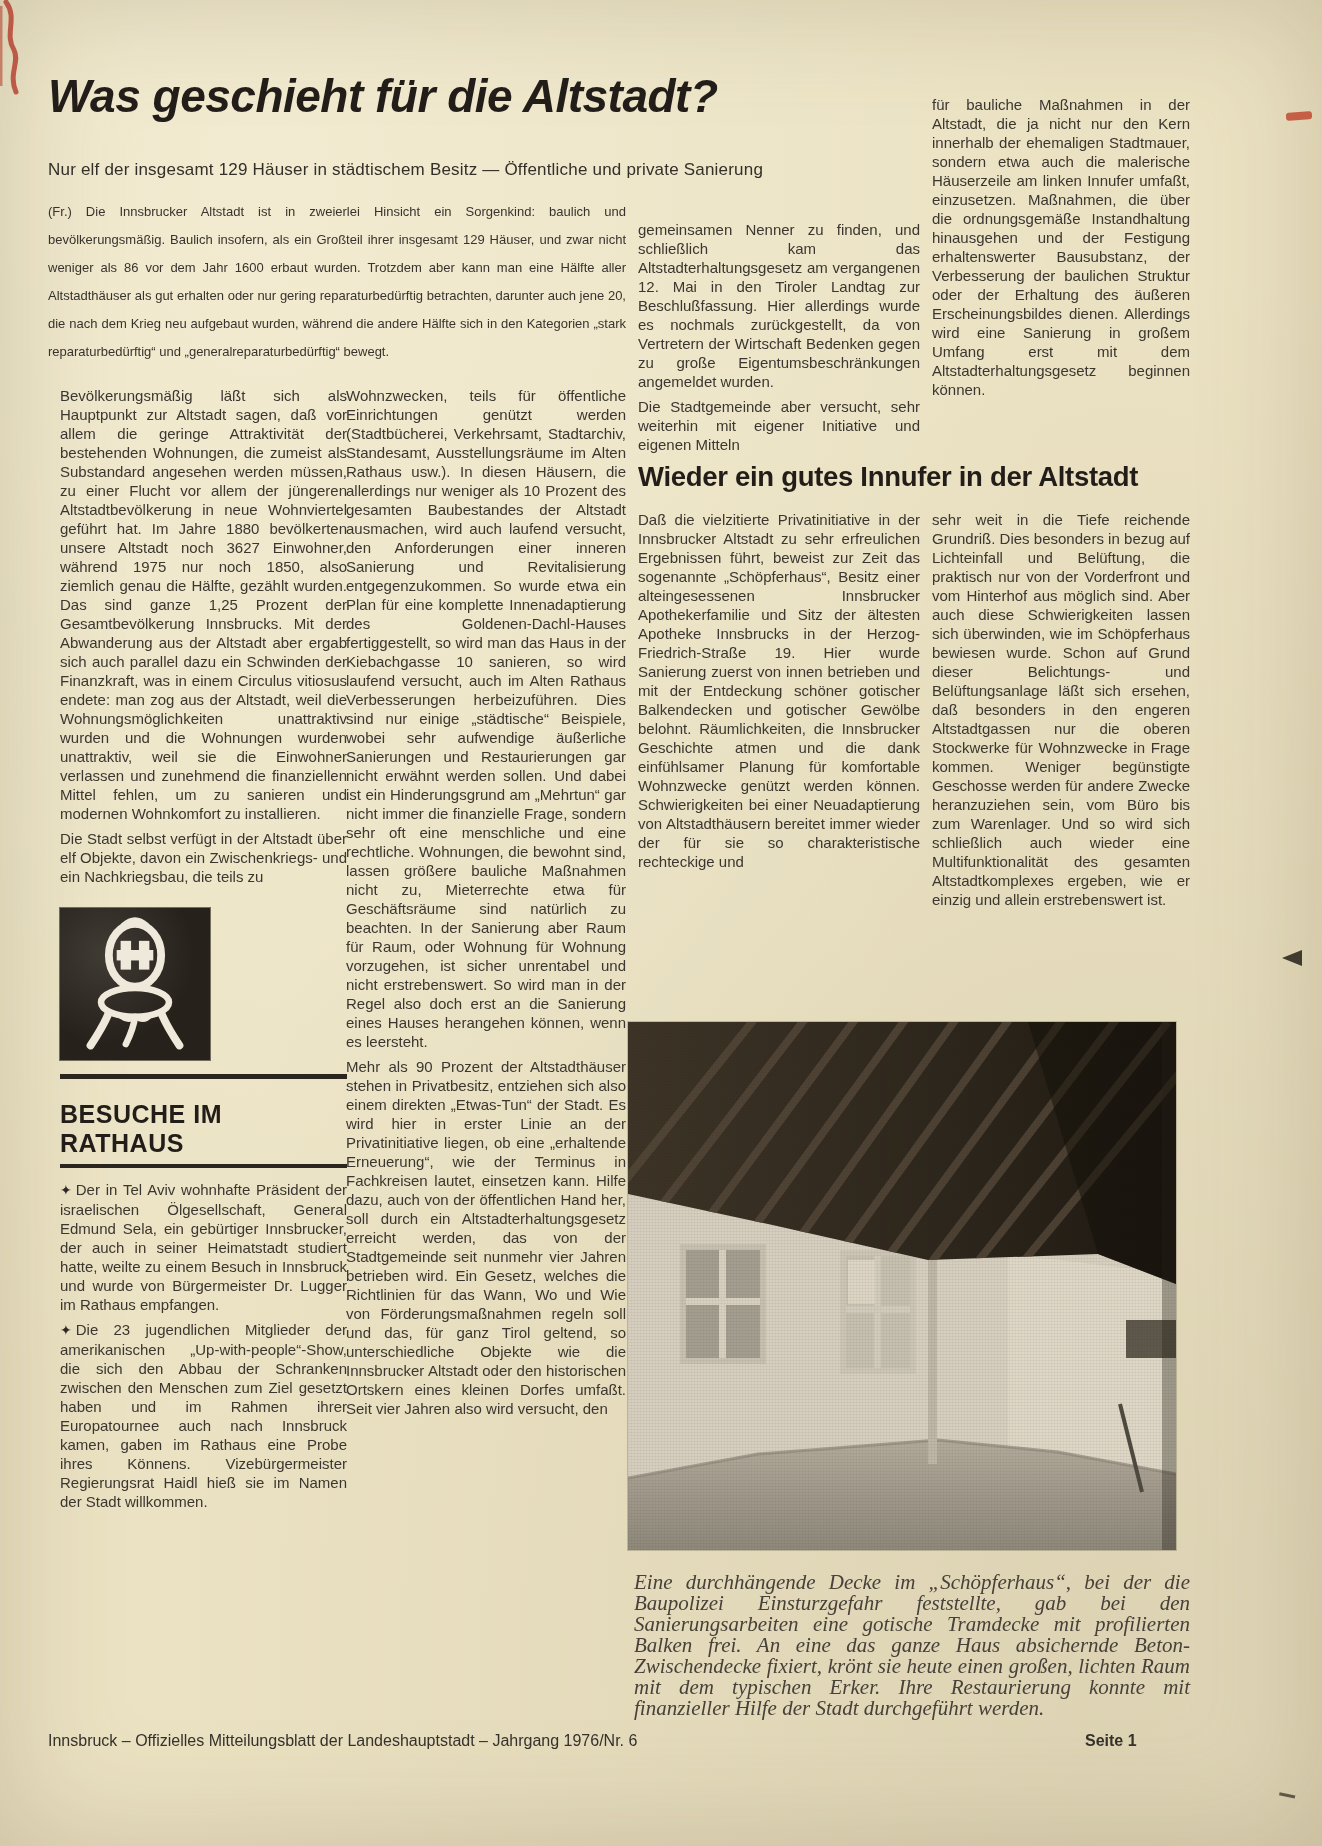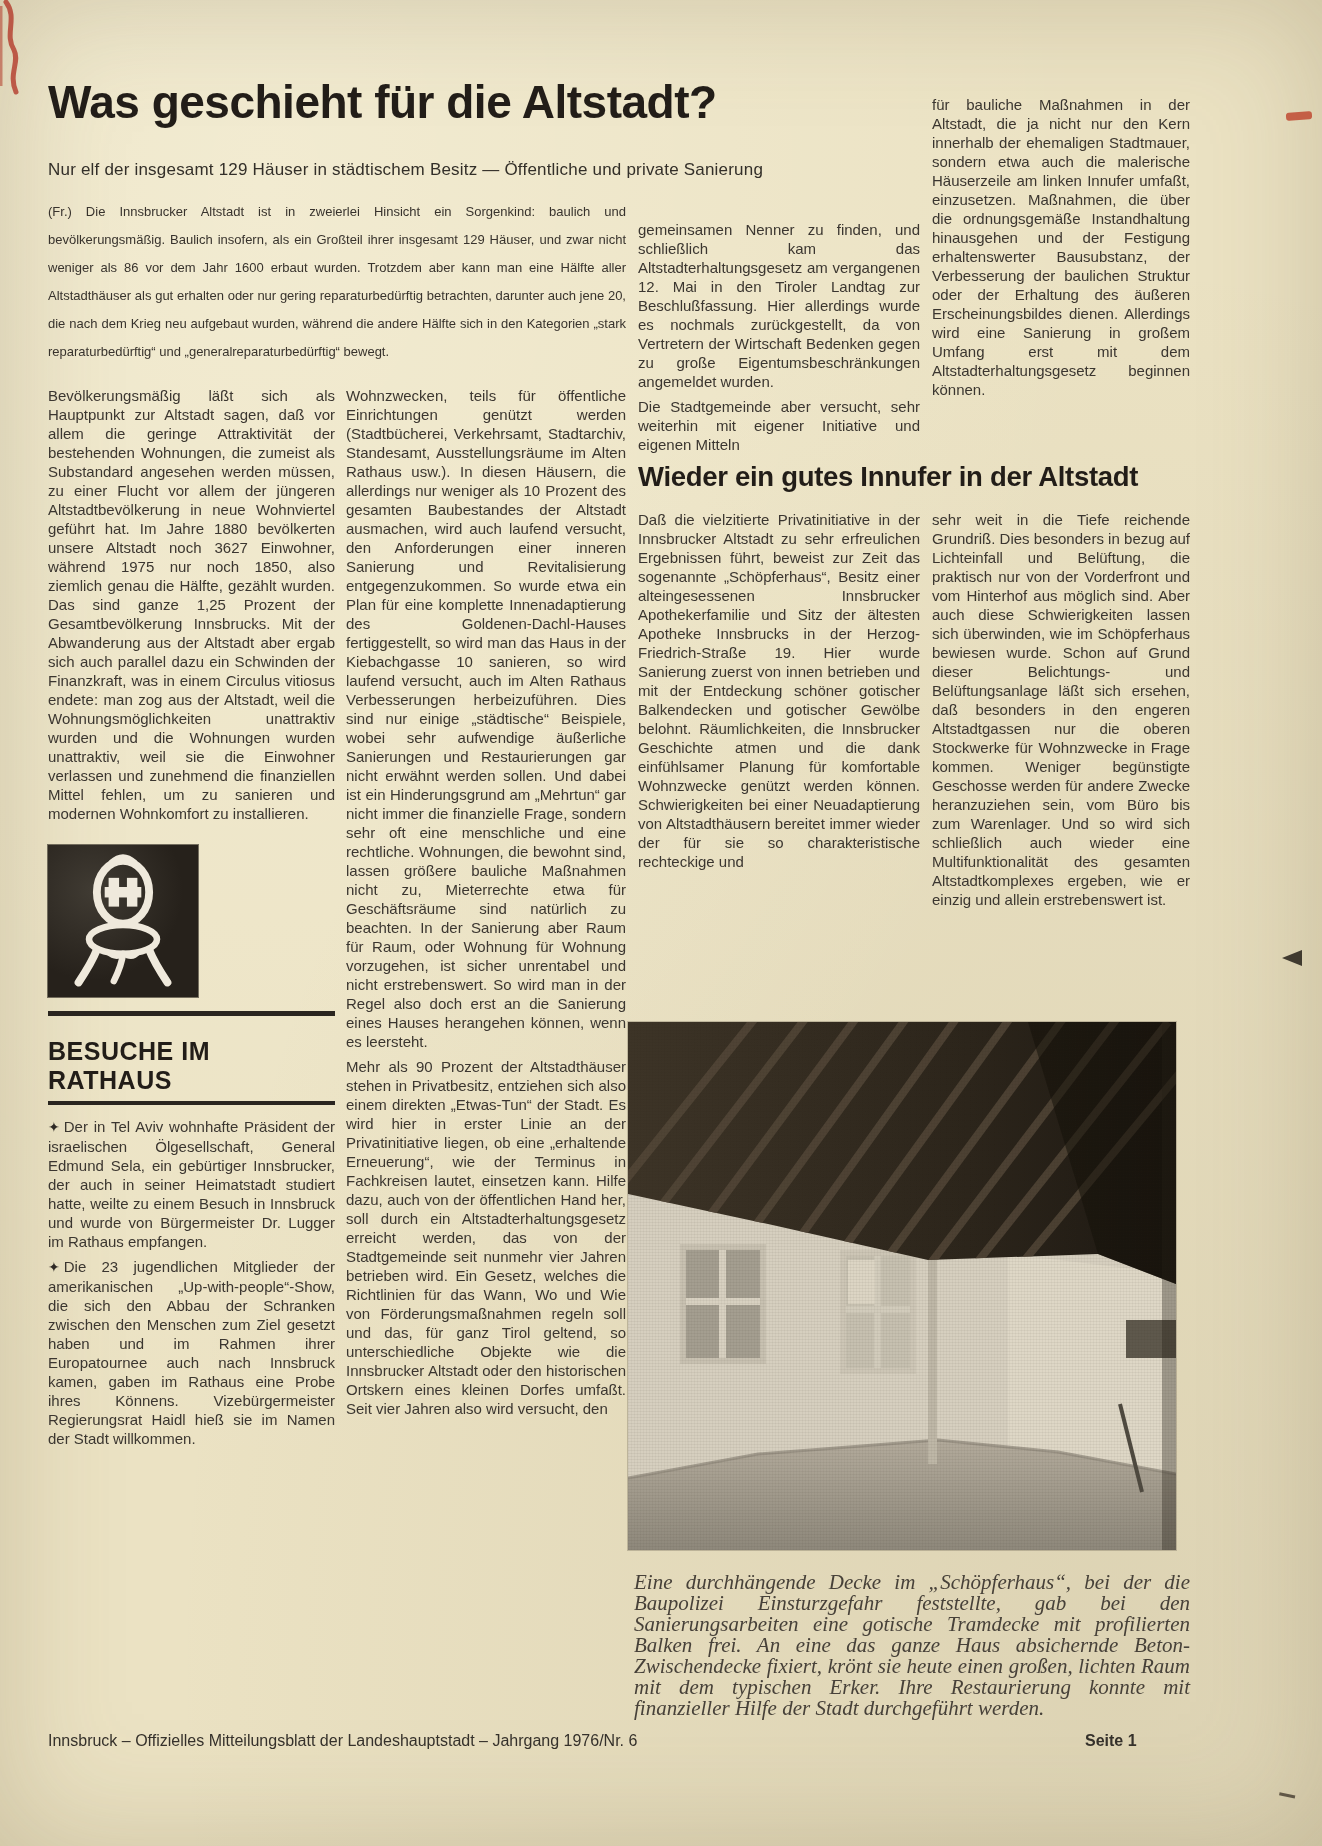--- a/index.html
+++ b/index.html
@@ -83,36 +83,37 @@
 <div class="page">
 
   <svg class="abs" style="left:0;top:0;" width="42" height="95" viewBox="0 0 42 95">
     <path d="M6,2 C 18,18 4,34 14,50 C 20,62 8,74 16,92" fill="none" stroke="#b33a2a" stroke-width="5" stroke-linecap="round" opacity=".8"></path>
     <path d="M1,6 L1,86" stroke="#b33a2a" stroke-width="3" opacity=".55"></path>
   </svg>
   <div class="abs mark-red-dash" style="left:1286px;top:112px;"></div>
   <div class="abs mark-arrow" style="left:1282px;top:950px;"></div>
   <div class="abs mark-check" style="left:1280px;top:1786px;"></div>
 
-  <div class="abs headline" style="left:48px;top:78px;width:900px;">Was geschieht für die Altstadt?</div>
+  <div class="abs headline" style="left:48px;top:72px;width:900px;font-style:italic;">Was geschieht für die Altstadt?</div>
   <div class="abs subtitle" style="left:48px;top:160px;width:880px;">Nur elf der insgesamt 129 Häuser in städtischem Besitz — Öffentliche und private Sanierung</div>
 
   <div class="abs lead" style="left:48px;top:198px;width:578px;">(Fr.) Die Innsbrucker Altstadt ist in zweierlei Hinsicht ein Sorgenkind: baulich und bevölkerungsmäßig. Baulich insofern, als ein Großteil ihrer insgesamt 129 Häuser, und zwar nicht weniger als 86 vor dem Jahr 1600 erbaut wurden. Trotzdem aber kann man eine Hälfte aller Altstadthäuser als gut erhalten oder nur gering reparaturbedürftig betrachten, darunter auch jene 20, die nach dem Krieg neu aufgebaut wurden, während die andere Hälfte sich in den Kategorien „stark reparaturbedürftig“ und „generalreparaturbedürftig“ bewegt.</div>
 
   <div class="abs body-text" style="left:932px;top:95px;width:258px;">
     <p>für bauliche Maßnahmen in der Altstadt, die ja nicht nur den Kern innerhalb der ehemaligen Stadtmauer, sondern etwa auch die malerische Häuserzeile am linken Innufer umfaßt, einzusetzen. Maßnahmen, die über die ordnungsgemäße Instandhaltung hinausgehen und der Festigung erhaltenswerter Bausubstanz, der Verbesserung der baulichen Struktur oder der Erhaltung des äußeren Erscheinungsbildes dienen. Allerdings wird eine Sanierung in großem Umfang erst mit dem Altstadterhaltungsgesetz beginnen können.</p>
   </div>
 
   <div class="abs body-text" style="left:638px;top:198px;width:282px;margin-top:22px;">
     <p>gemeinsamen Nenner zu finden, und schließlich kam das Altstadterhaltungsgesetz am vergangenen 12. Mai in den Tiroler Landtag zur Beschlußfassung. Hier allerdings wurde es nochmals zurückgestellt, da von Vertretern der Wirtschaft Bedenken gegen zu große Eigentumsbeschränkungen angemeldet wurden.</p>
     <p>Die Stadtgemeinde aber versucht, sehr weiterhin mit eigener Initiative und eigenen Mitteln</p>
   </div>
 
-  <div class="abs body-text" style="left:48px;top:386px;width:287px;">
+  <div class="abs body-text" style="left:60px;top:386px;width:287px;">
     <p>Bevölkerungsmäßig läßt sich als Hauptpunkt zur Altstadt sagen, daß vor allem die geringe Attraktivität der bestehenden Wohnungen, die zumeist als Substandard angesehen werden müssen, zu einer Flucht vor allem der jüngeren Altstadtbevölkerung in neue Wohnviertel geführt hat. Im Jahre 1880 bevölkerten unsere Altstadt noch 3627 Einwohner, während 1975 nur noch 1850, also ziemlich genau die Hälfte, gezählt wurden. Das sind ganze 1,25 Prozent der Gesamtbevölkerung Innsbrucks. Mit der Abwanderung aus der Altstadt aber ergab sich auch parallel dazu ein Schwinden der Finanzkraft, was in einem Circulus vitiosus endete: man zog aus der Altstadt, weil die Wohnungsmöglichkeiten unattraktiv wurden und die Wohnungen wurden unattraktiv, weil sie die Einwohner verlassen und zunehmend die finanziellen Mittel fehlen, um zu sanieren und modernen Wohnkomfort zu installieren.</p>
+    <p>Die Stadt selbst verfügt in der Altstadt über elf Objekte, davon ein Zwischenkriegs- und ein Nachkriegsbau, die teils zu</p>
 
     <div class="logo-box">
       <svg width="132" height="136" viewBox="0 0 100 104">
         <g fill="none" stroke="#efe9dc" stroke-linecap="round">
           <path d="M41,7 q9,-8 18,0" stroke-width="4"></path>
           <ellipse cx="50" cy="30" rx="20" ry="24" stroke-width="6"></ellipse>
           <g fill="#efe9dc" stroke="none">
             <rect x="36" y="26" width="28" height="8"></rect>
             <rect x="39" y="19" width="8" height="22"></rect>
             <rect x="53" y="19" width="8" height="22"></rect>

